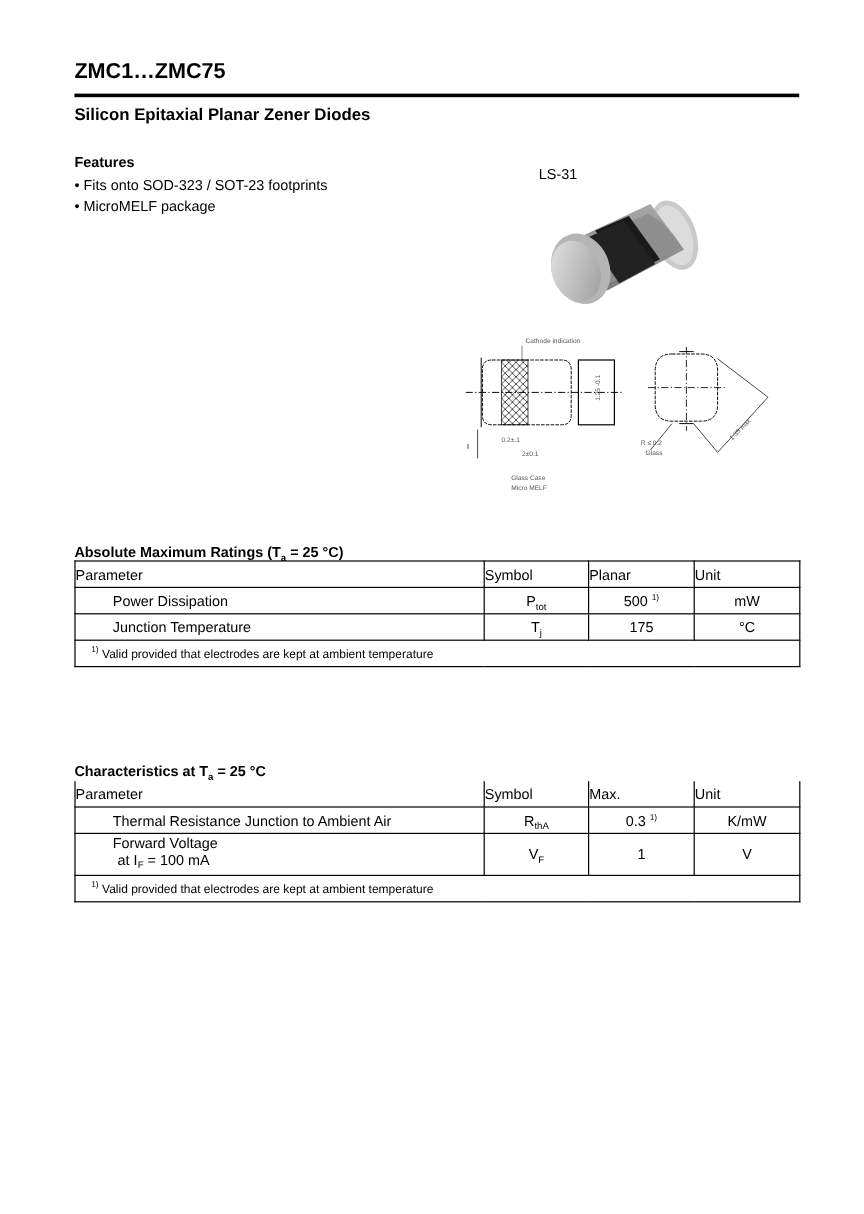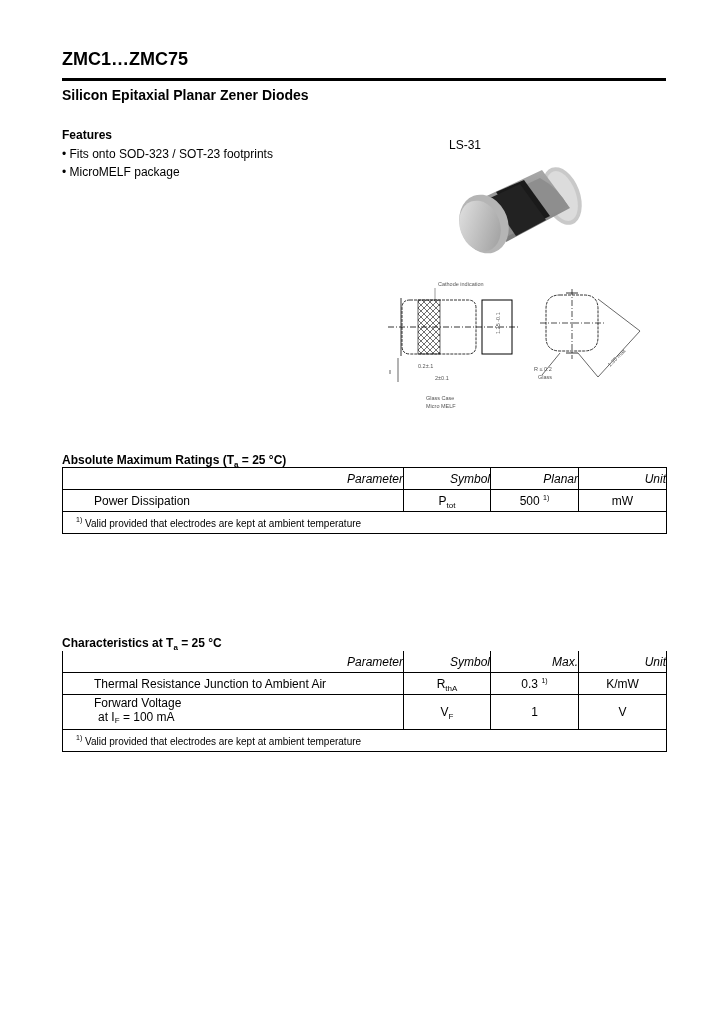--- a/index.html
+++ b/index.html
@@ -18,21 +18,21 @@
   .tiny { font-size: 5.5px; fill: #555; font-family: "Liberation Sans", sans-serif; }
 
   .section-h { left: 62px; font-size: 12px; font-weight: bold; }
   .section-h sub { font-size: 8px; }
 
   table.spec { position: absolute; left: 62px; width: 604px; border-collapse: collapse;
                font-size: 12px; table-layout: fixed; }
   table.spec td { border: 1px solid #000; padding: 0; height: 21px; vertical-align: middle; }
   table.spec td.p { padding-left: 31px; text-align: left; }
   table.spec td.c { text-align: center; }
-  table.spec tr.hdr td { text-align: right; font-style: italic; }
+  table.spec tr.hdr td { text-align: left; }
   table.spec td.note { font-size: 10px; padding-left: 13px; text-align: left; }
   table.spec sup { font-size: 7px; vertical-align: 5px; }
   table.spec sub { font-size: 8px; vertical-align: -2px; }
   .noTop tr:first-child td { border-top: none; }
   .sym-sub { font-size: 8px; position: relative; top: 3px; margin-top: 36px; }
 </style>
 </head>
 <body>
 
 <div class="abs title">ZMC1…ZMC75</div>
@@ -132,20 +132,26 @@
     <td>Planar</td>
     <td>Unit</td>
   </tr>
   <tr>
     <td class="p">Power Dissipation</td>
     <td class="c"><span>P</span><span class="sym-sub">tot</span></td>
     <td class="c"><span>500</span> <sup>1)</sup></td>
     <td class="c">mW</td>
   </tr>
   <tr>
+    <td class="p">Junction Temperature</td>
+    <td class="c"><span>T</span><span class="sym-sub">j</span></td>
+    <td class="c">175</td>
+    <td class="c">°C</td>
+  </tr>
+  <tr>
     <td class="note" colspan="4"><sup>1)</sup><span> Valid provided that electrodes are kept at ambient temperature</span></td>
   </tr>
 </tbody>
   </table>
 
 <div class="abs section-h" style="top:636px">
   <span>Characteristics at T</span><sub>a</sub><span> = 25 °C</span>
 </div>
 
 <table class="spec noTop" style="top:651px">

